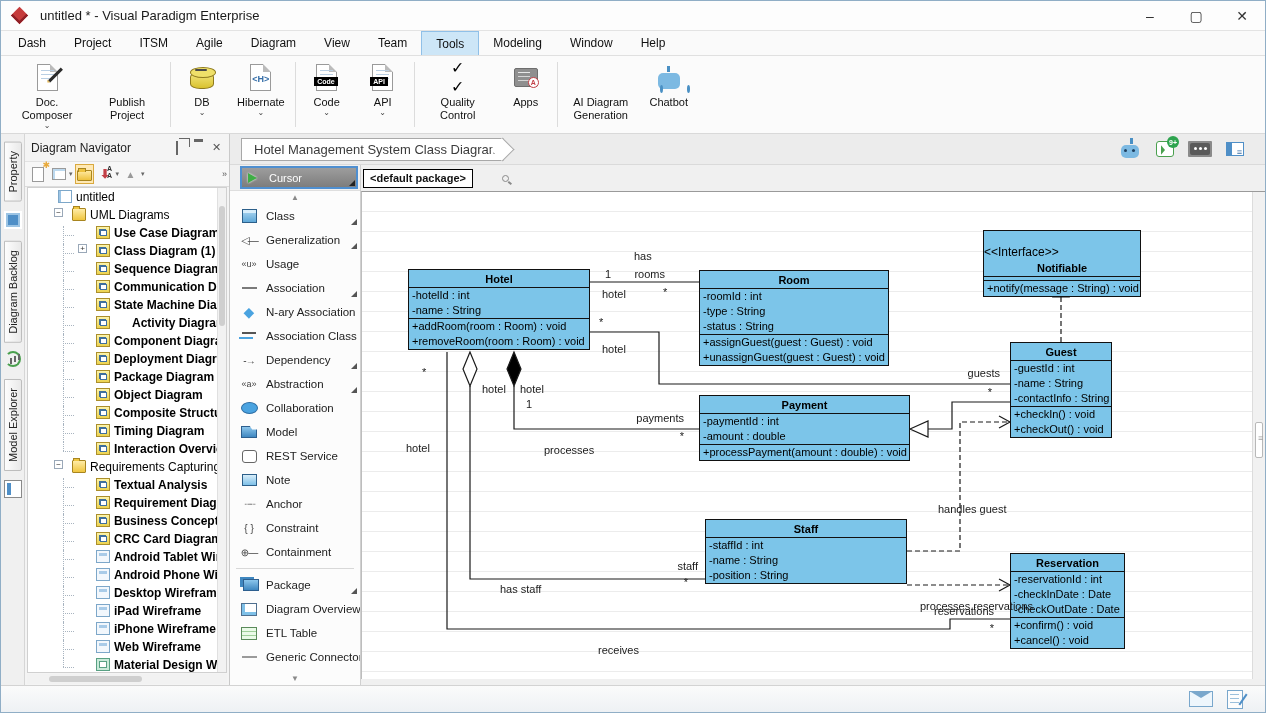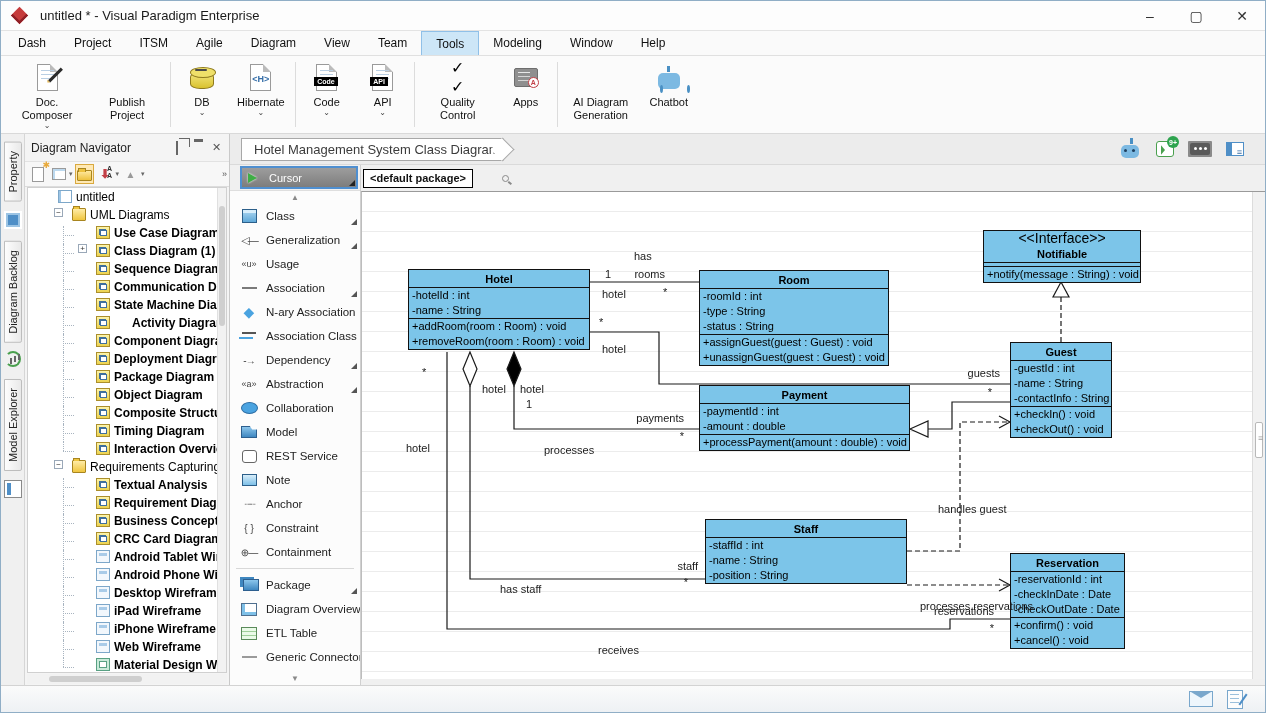--- a/index.html
+++ b/index.html
@@ -162,21 +162,21 @@
   .pkgrow { height:26px; display:flex; align-items:center; background:#f0f0f0;gap:20px; }
   .pkg-chip { margin-left:2px; border:1px solid #000; background:#fff; font-size:11px; font-weight:bold; color:#111; padding:2px 6px 3px; }
   .mag { width:7px; height:7px; border:1.5px solid #8a8a8a; border-radius:50%; margin-left:9px; position:relative; }
   .mag:after { content:""; position:absolute; left:5px; top:6px; width:4px; height:1.5px; background:#8a8a8a; transform:rotate(40deg); }
   .canvaswrap { flex:1; display:flex; min-height:0; border-top:1px solid #9a9a9a; border-left:1px solid #bdbdbd; }
   .canvas { flex:1; position:relative; background:#fff;
     background-image:repeating-linear-gradient(#fff 0 19px,#ececec 19px 20px),repeating-linear-gradient(90deg,#fff0 0 19px,#ececec 19px 20px);
     overflow:hidden; }
   .canvas svg { position:absolute; inset:0; }
   .uml { position:absolute; border:1px solid #111; font-size:11px; color:#000; }
-  .uml-st { text-align:center; font-size:14px; padding-top:1px; line-height:13px; }
+  .uml-st { text-align:left; font-size:12px; padding-top:15px; line-height:13px; }
   .uml-title { font-weight:bold; text-align:center; padding:2px 2px 1px; line-height:14px; }
   .uml-attrs,.uml-ops { border-top:1px solid #111; }
   .uml-row { line-height:15px; padding:0 3px; white-space:nowrap; overflow:hidden; }
   .elabel { position:absolute; font-size:11px; color:#1a1a1a; white-space:nowrap; line-height:13px; }
   .elabel.end { transform:translateX(-100%); }
   .vscroll { width:13px; background:#f1f1f1; border-left:1px solid #dcdcdc; position:relative; }
   .vthumb { position:absolute; left:2px; right:2px; top:230px; height:36px; background:#fff; border:1px solid #b8b8b8; border-radius:2px; }
   .vthumb:before { content:"≡"; color:#a0a0a0; font-size:9px; position:absolute; left:2px; top:10px; }
   .hstrip { height:6px; background:#f0f0f0; }
 
@@ -656,21 +656,21 @@
                   <div class="uml-attrs">
                     <div class="uml-row">-guestId : int</div>
                     <div class="uml-row">-name : String</div>
                     <div class="uml-row">-contactInfo : String</div>
                   </div>
                   <div class="uml-ops">
                     <div class="uml-row">+checkIn() : void</div>
                     <div class="uml-row">+checkOut() : void</div>
                   </div>
                 </div>
-                <div class="uml" style="left: 337px; top: 193px; width: 211px; background: rgb(124, 197, 233); border-color: rgb(17, 17, 17);">
+                <div class="uml" style="left: 337px; top: 203px; width: 211px; background: rgb(124, 197, 233); border-color: rgb(17, 17, 17);">
                   <div class="uml-title">Payment</div>
                   <div class="uml-attrs">
                     <div class="uml-row">-paymentId : int</div>
                     <div class="uml-row">-amount : double</div>
                   </div>
                   <div class="uml-ops">
                     <div class="uml-row">+processPayment(amount : double) : void</div>
                   </div>
                 </div>
                 <div class="uml" style="left: 343px; top: 327px; width: 202px; background: rgb(124, 197, 233); border-color: rgb(17, 17, 17);">

